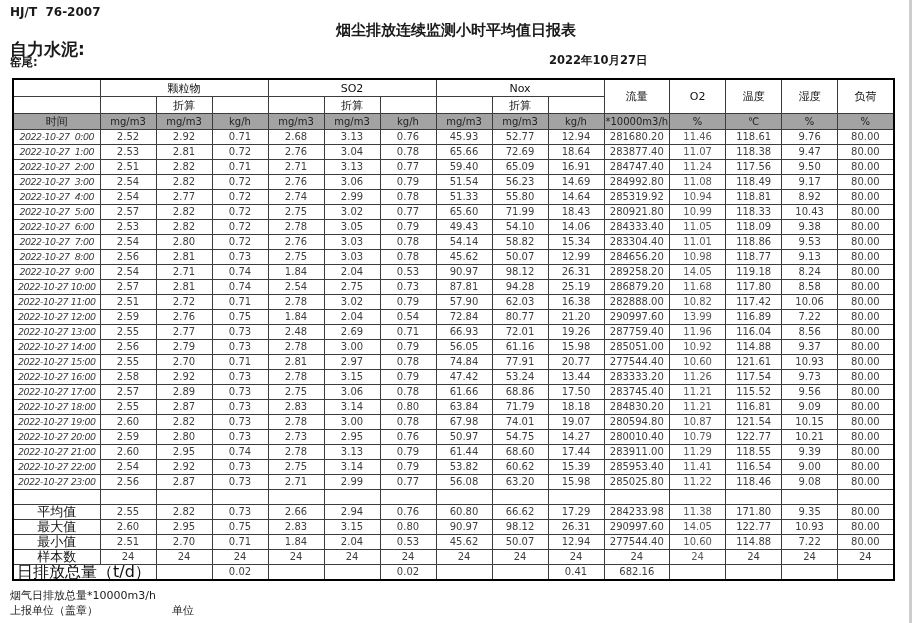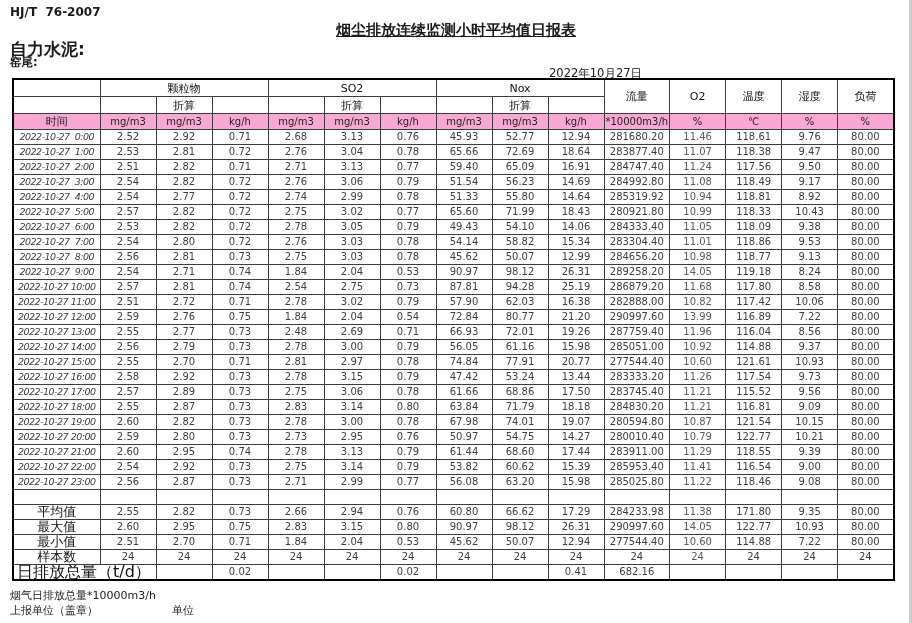--- a/index.html
+++ b/index.html
@@ -1,27 +1,27 @@
 <!DOCTYPE html>
 <html><head>
 <meta charset="utf-8">
 <style>
   html,body{margin:0;padding:0;}
   body{width:912px;height:623px;background:#ffffff;position:relative;overflow:hidden;
        font-family:"DejaVu Sans","Liberation Sans",sans-serif;color:#1a1a1a;}
   .std-code{position:absolute;left:10px;top:5px;font-weight:bold;font-size:12px;white-space:pre;}
-  .report-title{position:absolute;left:0;right:0;top:21px;text-align:center;font-weight:bold;font-size:15px;text-decoration:underline;}
+  .report-title{position:absolute;left:0;right:0;top:21px;text-align:center;font-weight:bold;font-size:15px;}
   .company{position:absolute;left:10px;top:38px;font-weight:bold;font-size:17px;}
   .kiln{position:absolute;left:10px;top:55px;font-weight:bold;font-size:11.5px;}
-  .date{position:absolute;left:549px;top:66px;font-size:11.5px;}
+  .date{position:absolute;left:549px;top:53px;font-size:11.5px;font-weight:bold;}
   table{position:absolute;left:12px;top:78px;border-collapse:collapse;table-layout:fixed;
         border:2px solid #000;}
   td{border:1px solid #3c3c3c;text-align:center;padding:0 1px;overflow:hidden;}
   thead td{height:16px;font-size:11px;color:#111;}
-  tr.unit-row td{background:#f9a8d4;font-size:10px;height:15px;color:#222;}
+  tr.unit-row td{background:#a3a3a3;font-size:10px;height:15px;color:#222;}
   tr.unit-row td.time-h{font-size:11px;}
   tbody td{height:14px;line-height:14px;font-size:10px;color:#3d3d3d;}
   td.time{white-space:pre;font-size:9.5px;letter-spacing:-0.5px;font-style:italic;}
   td.o2{vertical-align:bottom;color:#5a5a5a;}
   td.slabel{font-size:13px;color:#111;}
   td.dlabel{text-align:left;padding-left:3px;font-size:16px;color:#111;white-space:nowrap;}
   .foot1{position:absolute;left:10px;top:588px;font-size:11px;}
   .foot2{position:absolute;left:10px;top:603px;font-size:11px;}
   .foot-unit{position:absolute;left:172px;top:603px;font-size:11px;}
   .edge-strip{position:absolute;right:0;top:0;width:3px;height:623px;background:#cdcdcd;}

